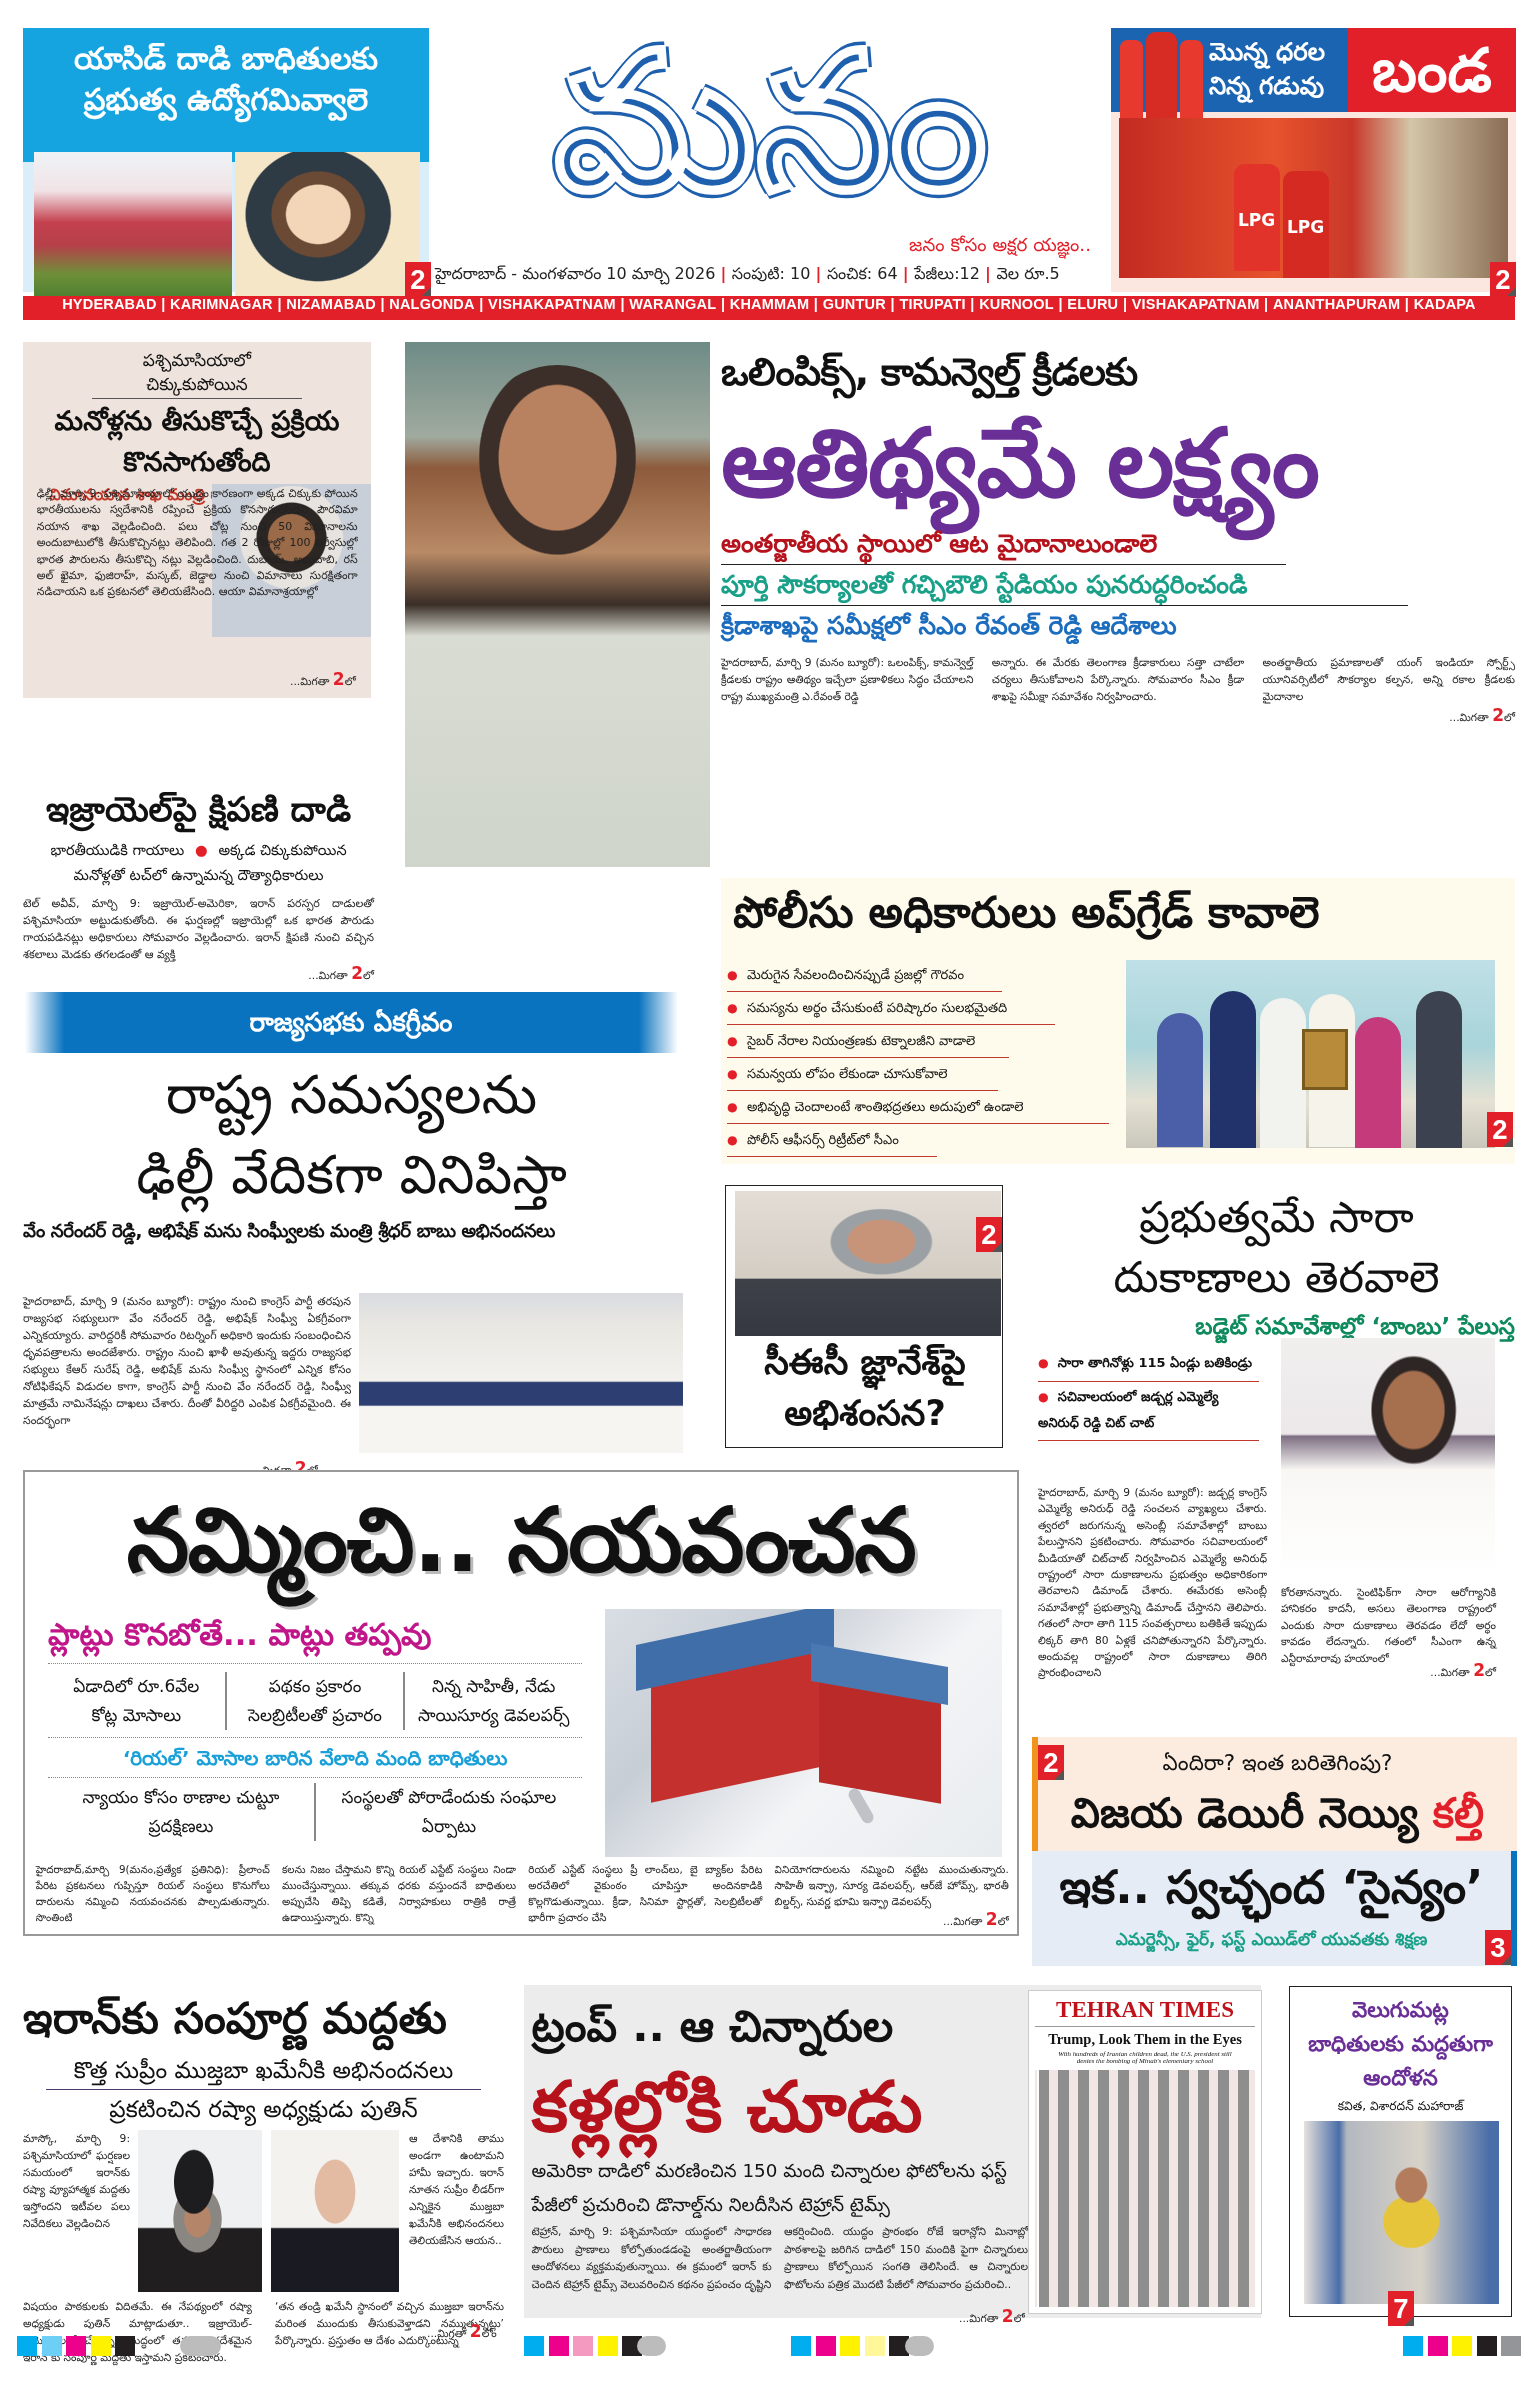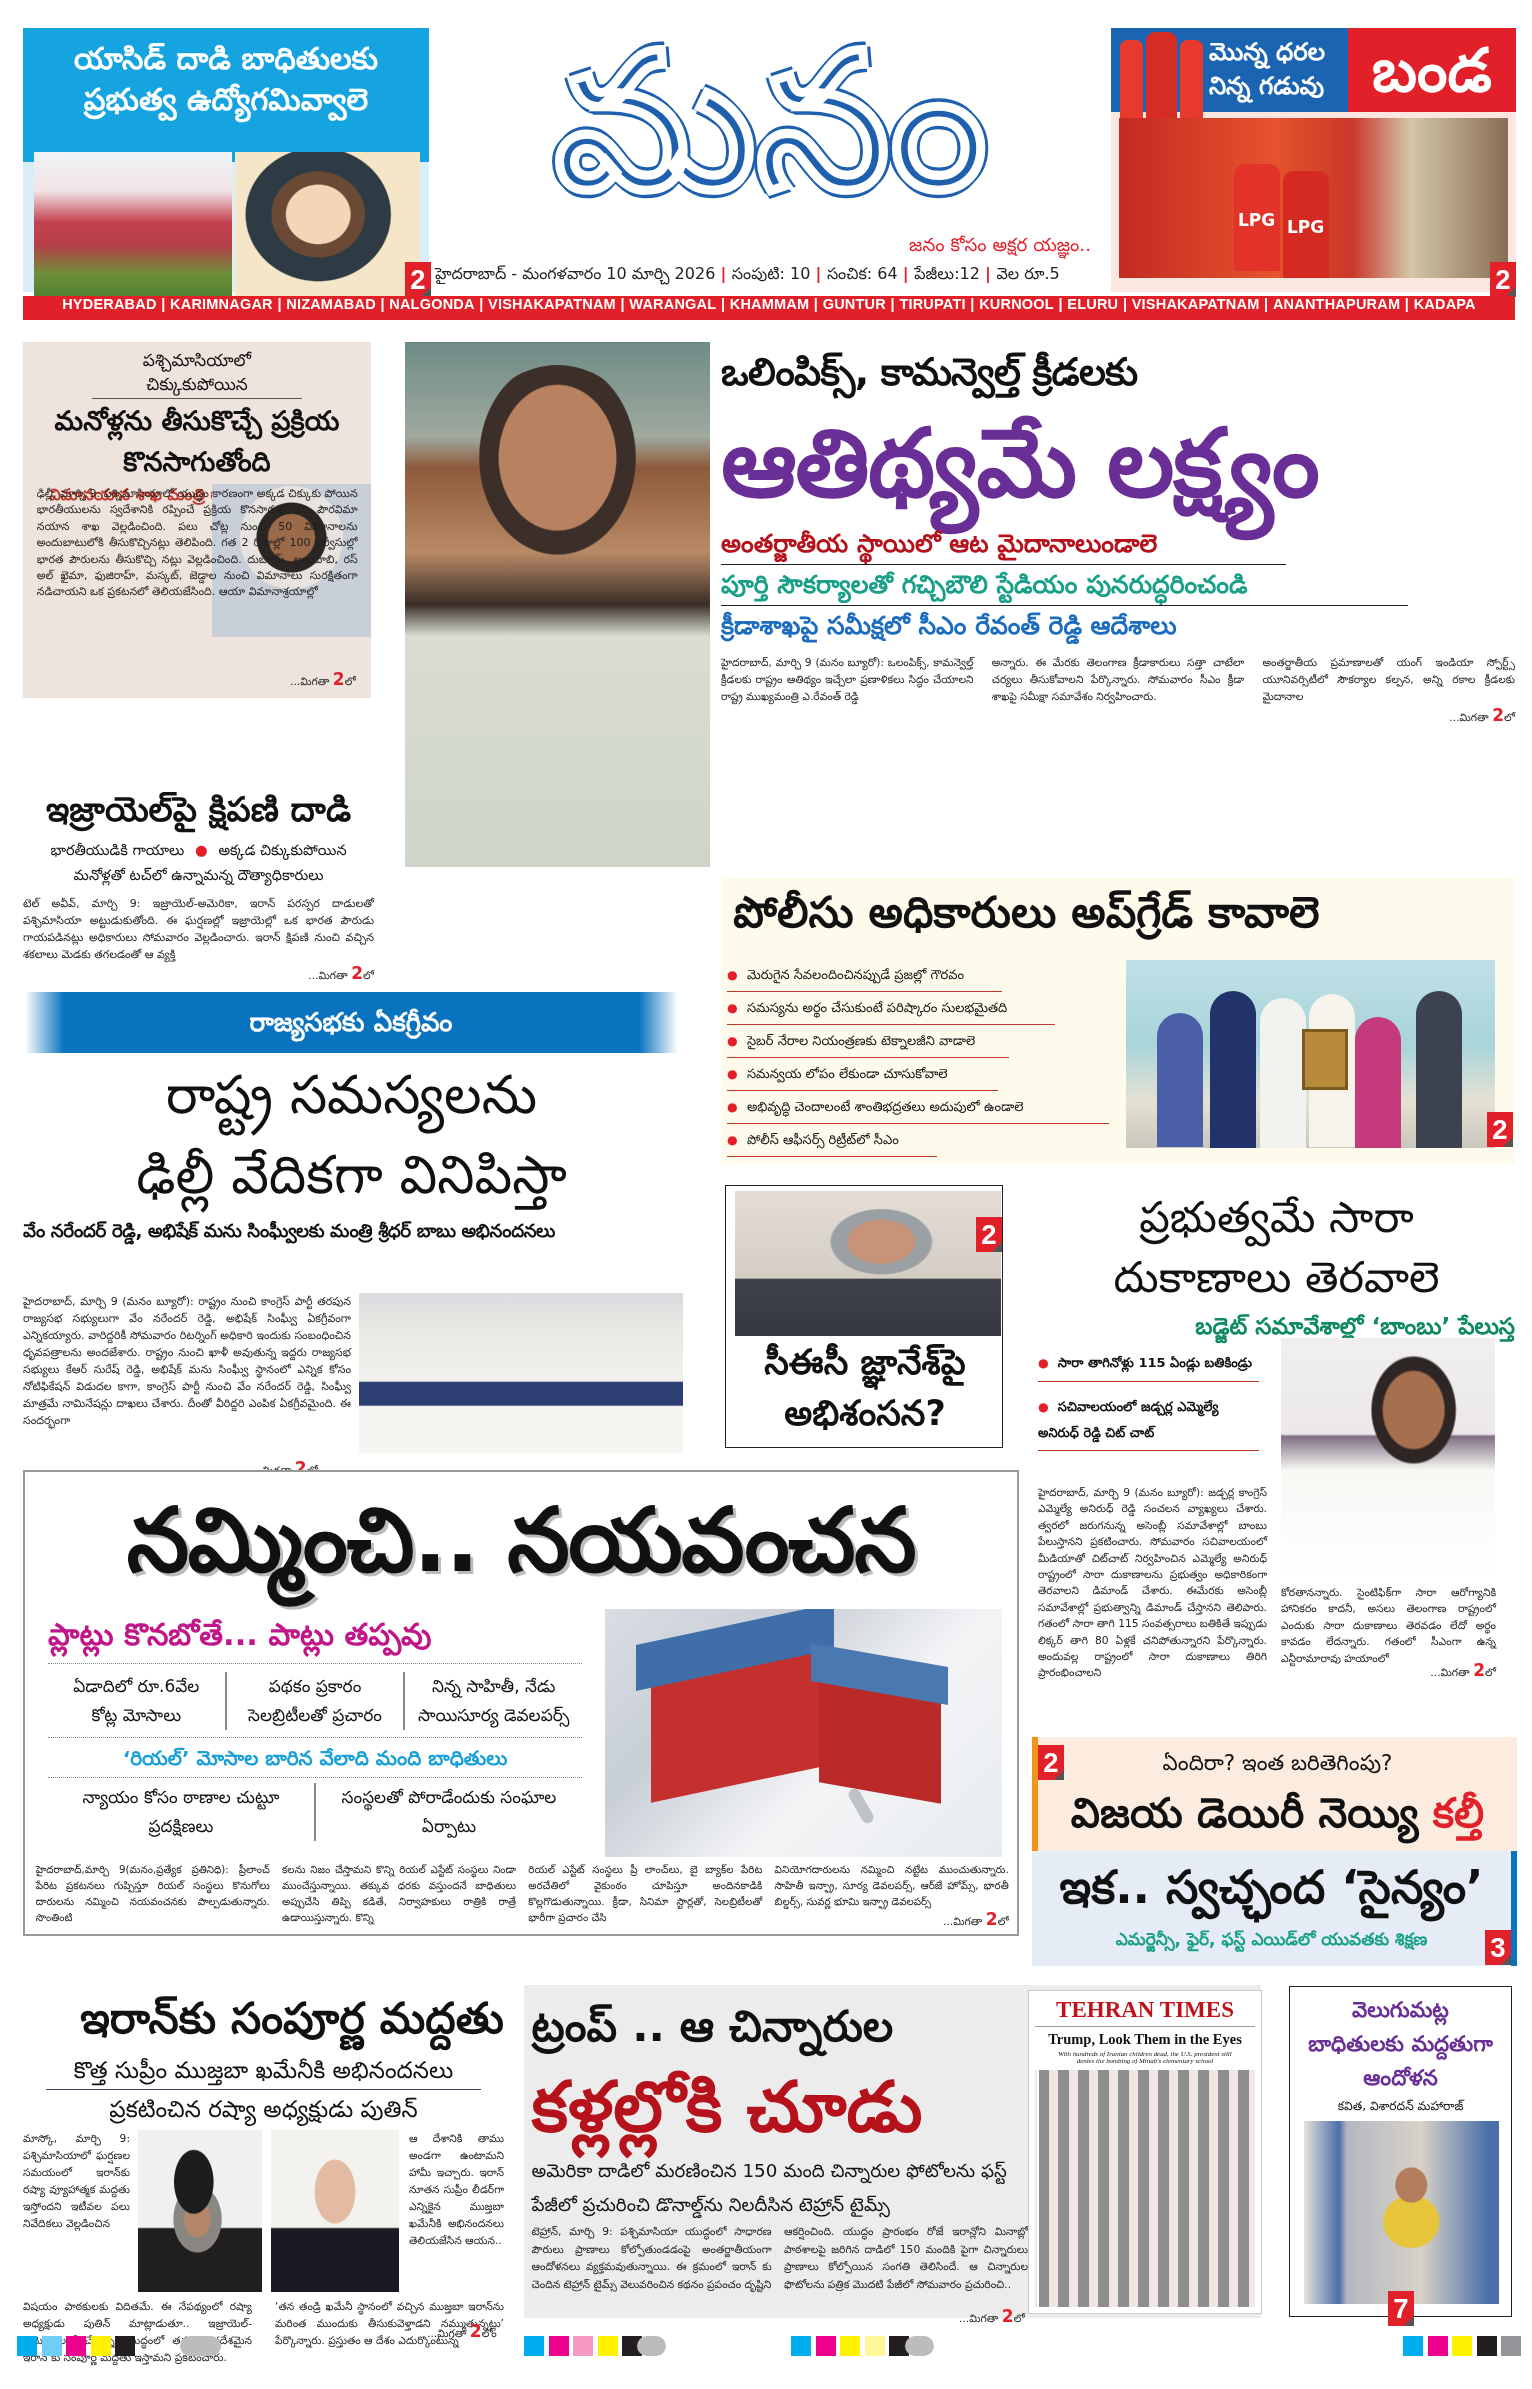--- a/index.html
+++ b/index.html
@@ -171,21 +171,21 @@
   <div class="abs" style="left:0;top:150px;width:278px;text-align:center;font-size:35px;font-weight:700;line-height:53px">సీఈసీ జ్ఞానేశ్‌పై</div>
   <div class="abs" style="left:0;top:203px;width:278px;text-align:center;font-size:35px;font-weight:700;line-height:49px">అభిశంసన?</div>
   <div class="pnum" style="left:250px;top:30.5px">2</div>
 </div>
 
 <div class="abs" style="left:1038px;top:1187px;width:477px;height:550px">
   <div style="text-align:center;font-size:43px;line-height:61px">ప్రభుత్వమే సారా</div>
   <div style="text-align:center;font-size:43px;line-height:58px">దుకాణాలు తెరవాలె</div>
   <div style="text-align:right;font-size:23px;font-weight:700;color:#0e8a5c;line-height:40px">బడ్జెట్ సమావేశాల్లో ‘బాంబు’ పేలుస్త</div>
   <div style="position:absolute;left:0;top:163px;width:221px">
-    <div class="bullet" style="font-size:13px;line-height:26px;font-weight:700;border-bottom:0.8px solid #c0392b;padding-bottom:4.6px;margin-bottom:12px">సారా తాగినోళ్లు 115 ఏండ్లు బతికిండ్రు</div>
+    <div class="bullet" style="font-size:13px;line-height:26px;font-weight:700;border-bottom:0.8px solid #c0392b;padding-bottom:4.6px;margin-bottom:2px">సారా తాగినోళ్లు 115 ఏండ్లు బతికిండ్రు</div>
     <div class="bullet" style="font-size:13px;line-height:26px;font-weight:700;border-bottom:0.8px solid #c0392b;padding-bottom:4.6px">సచివాలయంలో జడ్చర్ల ఎమ్మెల్యే అనిరుధ్ రెడ్డి చిట్ చాట్</div>
   </div>
   <div class="body abs" style="left:0;top:298px;width:229px;font-size:10.7px;line-height:16.4px">హైదరాబాద్, మార్చి 9 (మనం బ్యూరో): జడ్చర్ల కాంగ్రెస్ ఎమ్మెల్యే అనిరుధ్ రెడ్డి సంచలన వ్యాఖ్యలు చేశారు. త్వరలో జరుగనున్న అసెంబ్లీ సమావేశాల్లో బాంబు పేలుస్తానని ప్రకటించారు. సోమవారం సచివాలయంలో మీడియాతో చిట్‌చాట్ నిర్వహించిన ఎమ్మెల్యే అనిరుధ్ రాష్ట్రంలో సారా దుకాణాలను ప్రభుత్వం అధికారికంగా తెరవాలని డిమాండ్ చేశారు. ఈమేరకు అసెంబ్లీ సమావేశాల్లో ప్రభుత్వాన్ని డిమాండ్ చేస్తానని తెలిపారు. గతంలో సారా తాగి 115 సంవత్సరాలు బతికితే ఇప్పుడు లిక్కర్ తాగి 80 ఏళ్లకే చనిపోతున్నారని పేర్కొన్నారు. అందువల్ల రాష్ట్రంలో సారా దుకాణాలు తిరిగి ప్రారంభించాలని</div>
   <div class="photo" style="left:243px;top:151px;width:214px;height:240px;background:radial-gradient(ellipse at 62% 30%,#a66f4e 0 16%,#2e2624 17% 22%,transparent 23%),linear-gradient(180deg,#f0efee 0%,#ece8ea 40%,#7e6f82 41%,#f8f7f4 55%,#ffffff 100%)"></div>
   <div class="body abs" style="left:243px;top:398px;width:215px;font-size:10.7px;line-height:16.4px">కోరతానన్నారు. సైంటిఫిక్‌గా సారా ఆరోగ్యానికి హానికరం కాదనీ, అసలు తెలంగాణ రాష్ట్రంలో ఎందుకు సారా దుకాణాలు తెరవడం లేదో అర్థం కావడం లేదన్నారు. గతంలో సీఎంగా ఉన్న ఎన్టీరామారావు హయాంలో</div>
   <div class="more abs" style="right:19px;top:473px"><span>...మిగతా </span><b>2</b><span>లో</span></div>
 </div>
 
 <div class="abs" style="left:23px;top:1470px;width:996px;height:466px;border:2.3px solid #999;background:#fff">
   <div style="text-align:center;font-size:89px;font-weight:900;line-height:115px;letter-spacing:-1.5px;text-shadow:3.1px 3.1px 0 #bbb;margin-top:10.7px">నమ్మించి.. నయవంచన</div>
@@ -226,21 +226,21 @@
   </div>
 </div>
 
 <div class="abs" style="left:1032px;top:1851px;width:485px;height:115px;background:#e5ecf5;border-right:6.1px solid #0a73c0">
   <div style="text-align:center;font-size:46px;font-weight:700;line-height:73px">ఇక.. స్వచ్ఛంద ‘సైన్యం’</div>
   <div style="text-align:center;font-size:17px;font-weight:700;color:#1aa089;line-height:30.5px">ఎమర్జెన్సీ, ఫైర్, ఫస్ట్ ఎయిడ్‌లో యువతకు శిక్షణ</div>
   <div class="pnum" style="right:0;top:79px">3</div>
 </div>
 
 <div class="abs" style="left:23px;top:1985px;width:481px;height:336px">
-  <div style="text-align:right;font-size:43px;font-weight:700;line-height:67px">ఇరాన్‌కు సంపూర్ణ మద్దతు</div>
+  <div style="text-align:left;font-size:43px;font-weight:700;line-height:67px">ఇరాన్‌కు సంపూర్ణ మద్దతు</div>
   <div style="text-align:center;font-size:23px;line-height:37px;border-bottom:1.5px solid #4b3a6e;margin:0 23px">కొత్త సుప్రీం ముజ్తబా ఖమేనీకి అభినందనలు</div>
   <div style="text-align:center;font-size:23px;line-height:38px">ప్రకటించిన రష్యా అధ్యక్షుడు పుతిన్</div>
   <div class="body abs" style="left:0;top:145px;width:107px;font-size:10.7px;line-height:17px">మాస్కో, మార్చి 9: పశ్చిమాసియాలో ఘర్షణల సమయంలో ఇరాన్‌కు రష్యా వ్యూహాత్మక మద్దతు ఇస్తోందని ఇటీవల పలు నివేదికలు వెల్లడించిన</div>
   <div class="photo" style="left:115px;top:145px;width:124px;height:162px;background:radial-gradient(ellipse at 45% 32%,#1d1c1e 0 20%,transparent 21%),radial-gradient(ellipse at 48% 55%,#b58569 0 14%,#8a8782 15% 26%,transparent 27%),linear-gradient(180deg,#eef0f2 0%,#eef0f2 60%,#211e20 61%)"></div>
   <div class="photo" style="left:248px;top:145px;width:128px;height:162px;background:radial-gradient(ellipse at 50% 38%,#e3bba2 0 22%,transparent 23%),linear-gradient(180deg,#f4f2ef 0%,#f4f2ef 60%,#1a1a22 61%)"></div>
   <div class="body abs" style="left:386px;top:145px;width:95px;font-size:10.7px;line-height:17px">ఆ దేశానికి తాము అండగా ఉంటామని హామీ ఇచ్చారు. ఇరాన్ నూతన సుప్రీం లీడర్‌గా ఎన్నికైన ముజ్తబా ఖమేనీకి అభినందనలు తెలియజేసిన ఆయన..</div>
   <div class="body abs" style="left:0;top:313px;width:229px;font-size:10.7px;line-height:17px">విషయం పాఠకులకు విదితమే. ఈ నేపథ్యంలో రష్యా అధ్యక్షుడు పుతిన్ మాట్లాడుతూ.. ఇజ్రాయెల్-అమెరికాలతో చేస్తున్న యుద్ధంలో తమ మిత్రదేశమైన ఇరాన్ కు సంపూర్ణ మద్దతు ఇస్తామని ప్రకటించారు.</div>
   <div class="body abs" style="left:252px;top:313px;width:229px;font-size:10.7px;line-height:17px">‘తన తండ్రి ఖమేనీ స్థానంలో వచ్చిన ముజ్తబా ఇరాన్‌ను మరింత ముందుకు తీసుకువెళ్తాడని నమ్ముతున్నట్లు’ పేర్కొన్నారు. ప్రస్తుతం ఆ దేశం ఎదుర్కొంటున్న</div>
 </div>
 <div class="more abs" style="left:427px;top:2321px"><span>...మిగతా </span><b>2</b><span>లోం</span></div>

